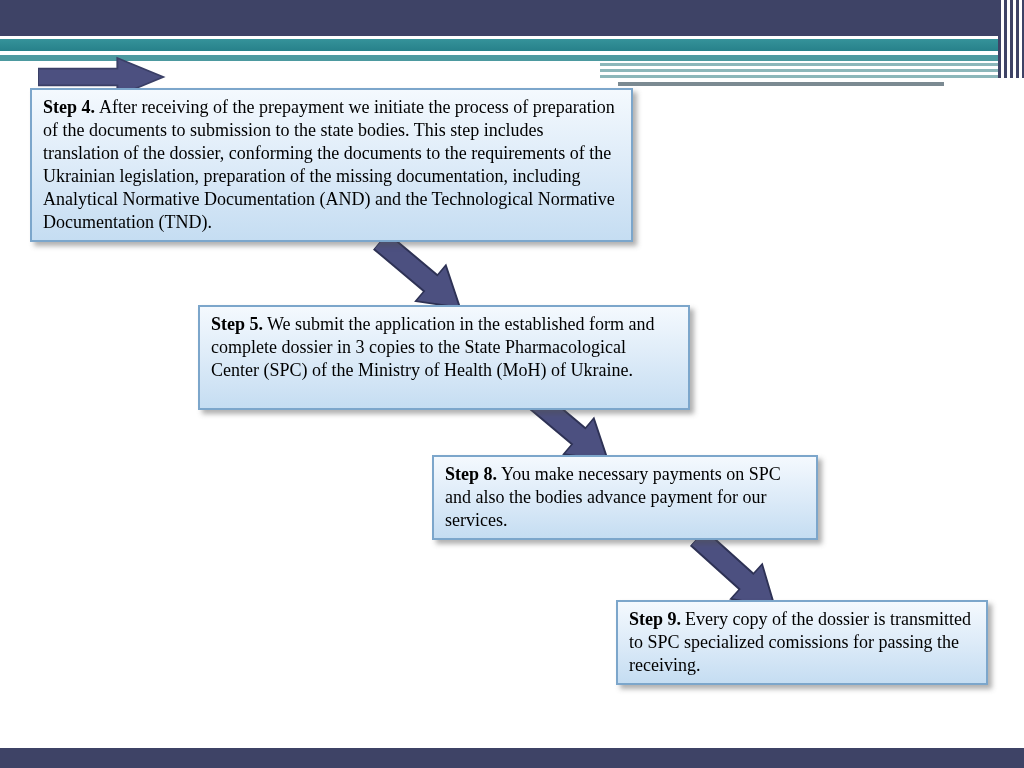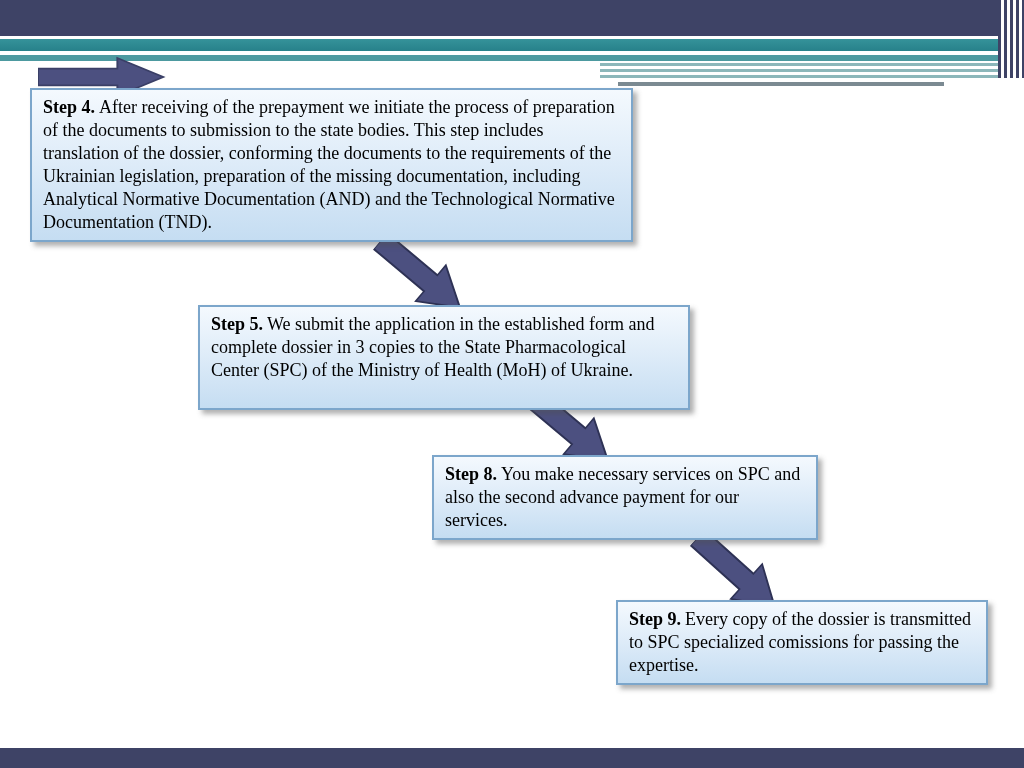--- a/index.html
+++ b/index.html
@@ -90,25 +90,25 @@
 
   <div class="step-box box4">
     <span class="step-label">Step 4.</span><span class="step-text">After receiving of the prepayment we initiate the process of preparation of the documents to submission to the state bodies. This step includes translation of the dossier, conforming the documents to the requirements of the Ukrainian legislation, preparation of the missing documentation, including Analytical Normative Documentation (AND) and the Technological Normative Documentation (TND).</span>
   </div>
 
   <div class="step-box box5">
     <span class="step-label">Step 5.</span><span class="step-text">We submit the application in the established form and complete dossier in 3 copies to the State Pharmacological Center (SPC) of the Ministry of Health (MoH) of Ukraine.</span>
   </div>
 
   <div class="step-box box6">
-    <span class="step-label">Step 8.</span><span class="step-text">You make necessary services on SPC and also the second advance payment for our services.</span>
+    <span class="step-label">Step 8.</span><span class="step-text">You make necessary payments on SPC and also the bodies advance payment for our services.</span>
   </div>
 
   <div class="step-box box7">
-    <span class="step-label">Step 9.</span><span class="step-text">Every copy of the dossier is transmitted to SPC specialized comissions for passing the expertise.</span>
+    <span class="step-label">Step 9.</span><span class="step-text">Every copy of the dossier is transmitted to SPC specialized comissions for passing the receiving.</span>
   </div>
 
   <div class="arrow diag a45">
     <svg viewBox="0 0 100 40" preserveAspectRatio="none" aria-hidden="true">
       <polygon points="0,12 62,12 62,2 98,20 62,38 62,28 0,28" fill="#4c5080" stroke="#2e3255" stroke-width="1.5"></polygon>
     </svg>
   </div>
 
   <div class="arrow diag a56">
     <svg viewBox="0 0 100 40" preserveAspectRatio="none" aria-hidden="true">

